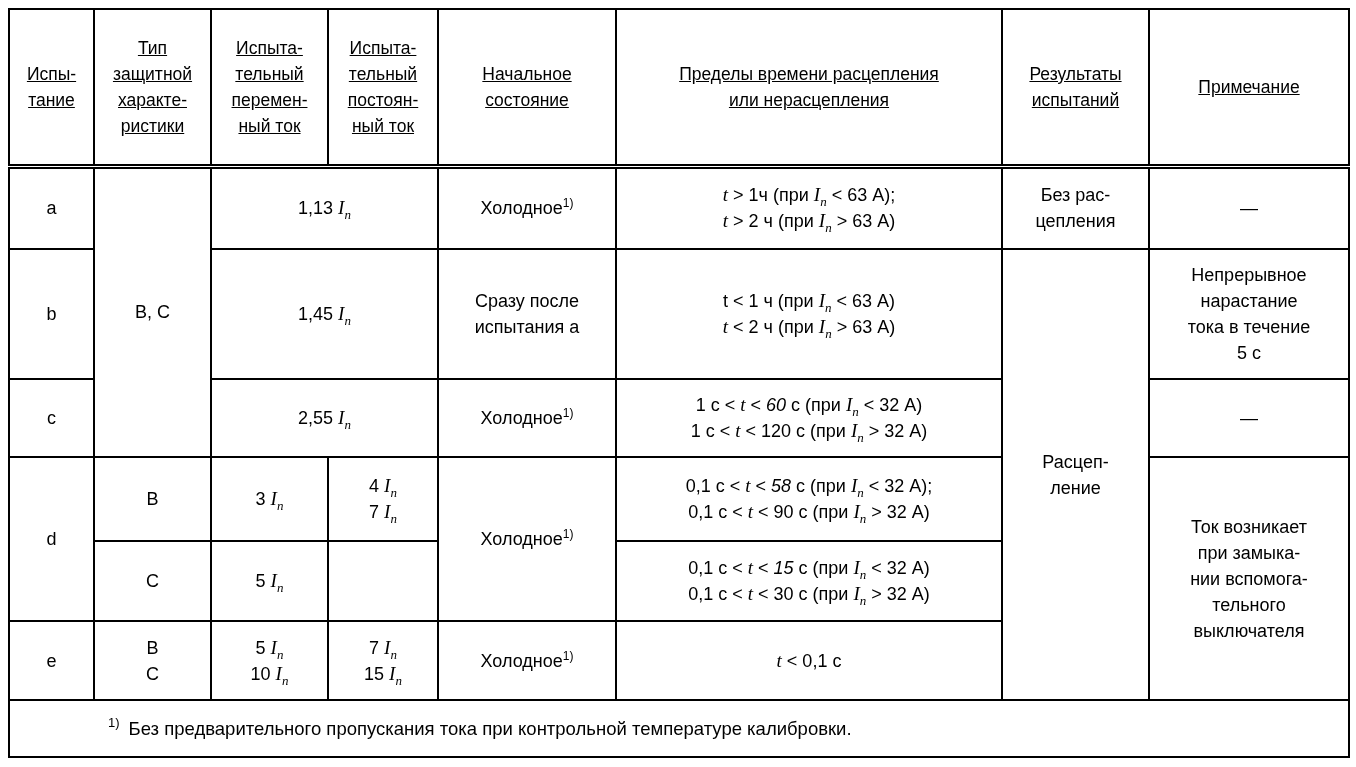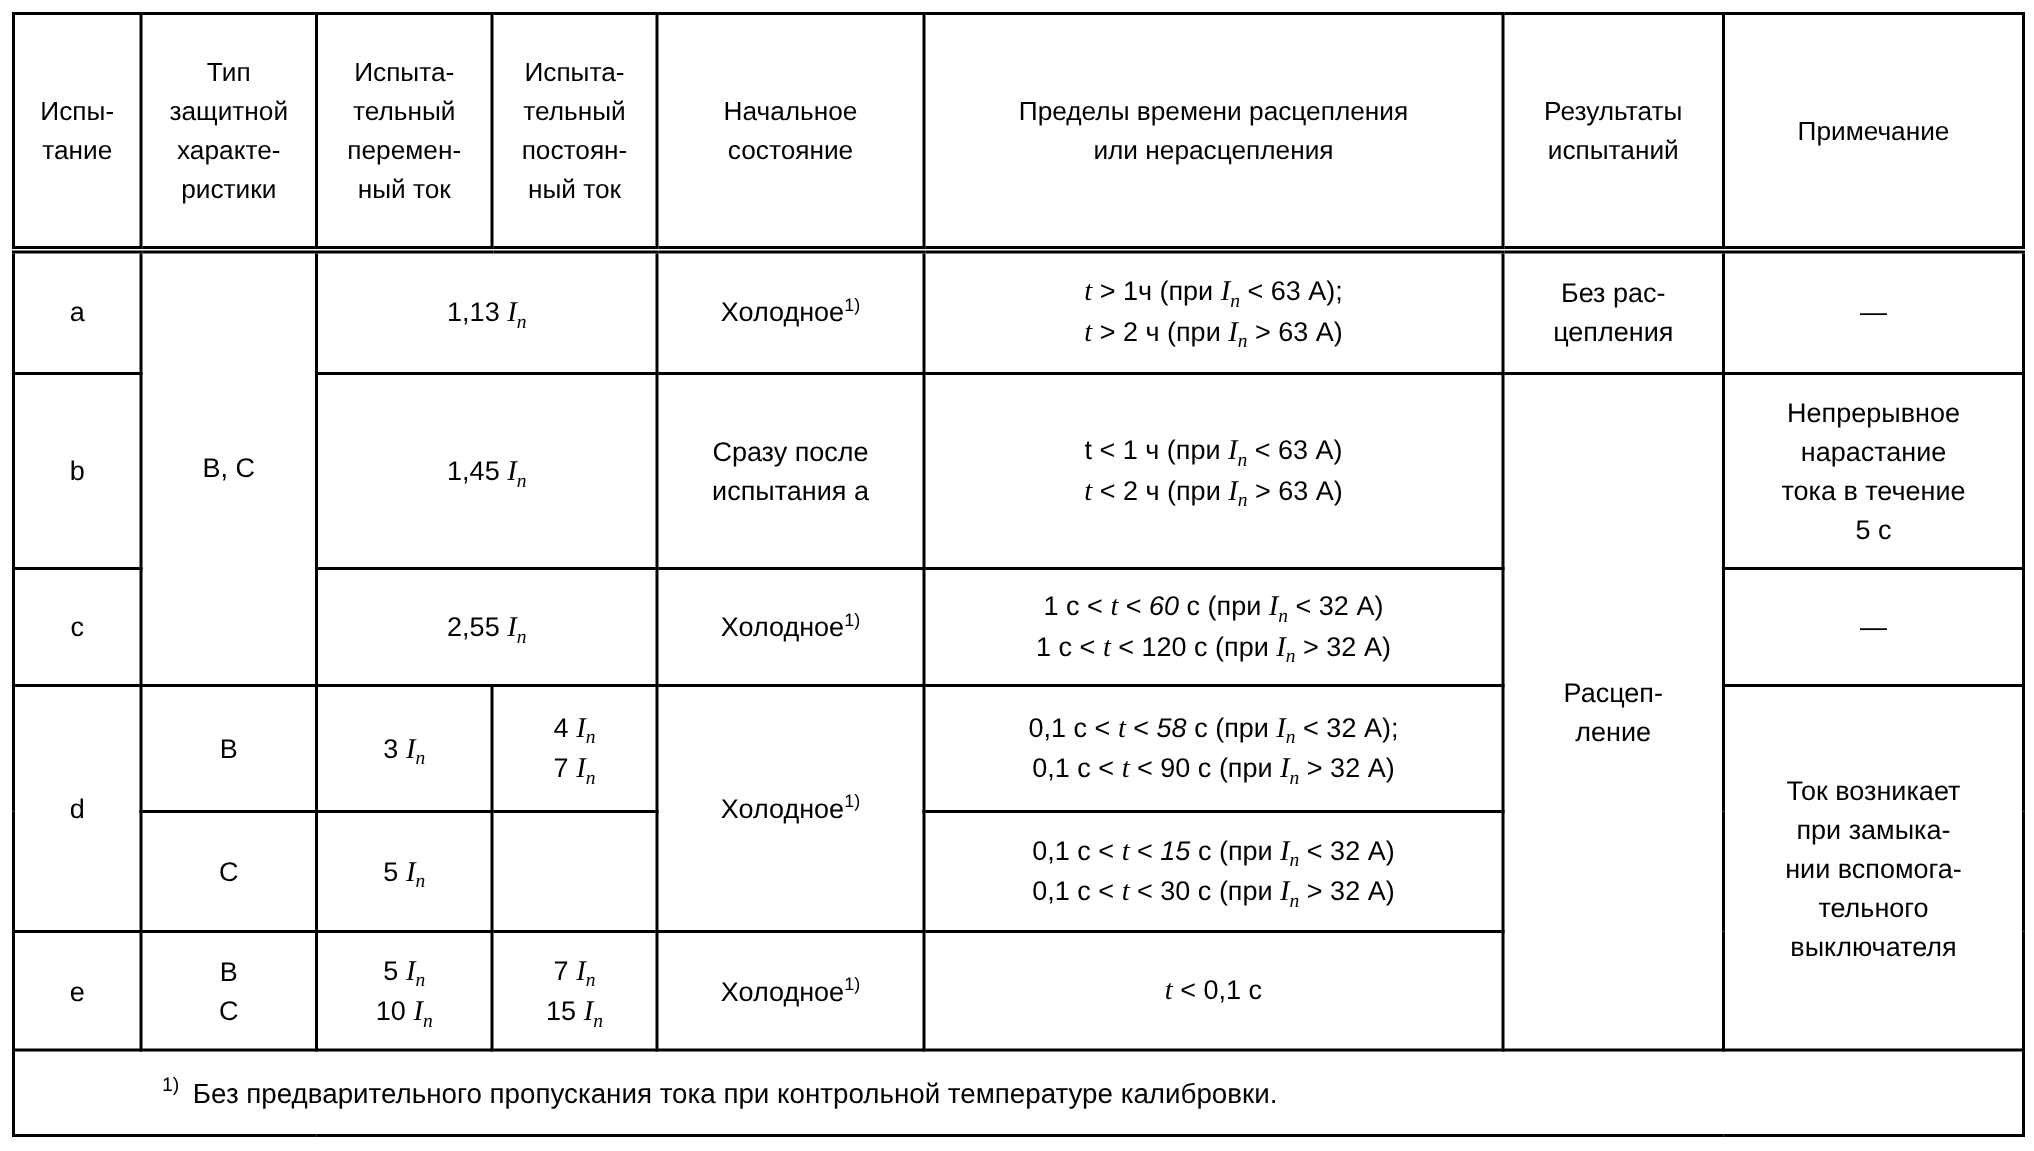--- a/index.html
+++ b/index.html
@@ -4,21 +4,21 @@
 <style>
   html,body{margin:0;padding:0;background:#fff;}
   body{width:1356px;height:767px;overflow:hidden;}
   .page{position:relative;width:1356px;height:767px;background:#fff;
         font-family:"Liberation Sans",sans-serif;color:#000;}
   table.gost{border-collapse:collapse;table-layout:fixed;
              position:absolute;left:8px;top:8px;}
   table.gost td{border:2px solid #000;text-align:center;vertical-align:middle;
                 font-size:18px;line-height:26px;padding:2px 4px;
                 overflow:hidden;}
-  tr.hdr td{border-bottom:5px double #000;font-size:17.5px;}
+  tr.hdr td{border-bottom:5px double #000;font-size:17.5px;text-decoration:underline;}
   
   .fi{font-family:"Liberation Serif",serif;font-style:italic;font-size:19px;}
   table.gost sub{font-family:"Liberation Serif",serif;font-style:italic;
                  font-size:13px;line-height:0;}
   table.gost sup{font-size:12px;line-height:0;}
   .si{font-style:italic;}
   tr.foot td{text-align:left;padding-left:98px;font-size:18.5px;}
   tr.foot sup{margin-right:9px;font-size:13px;}
 </style>
 </head>

